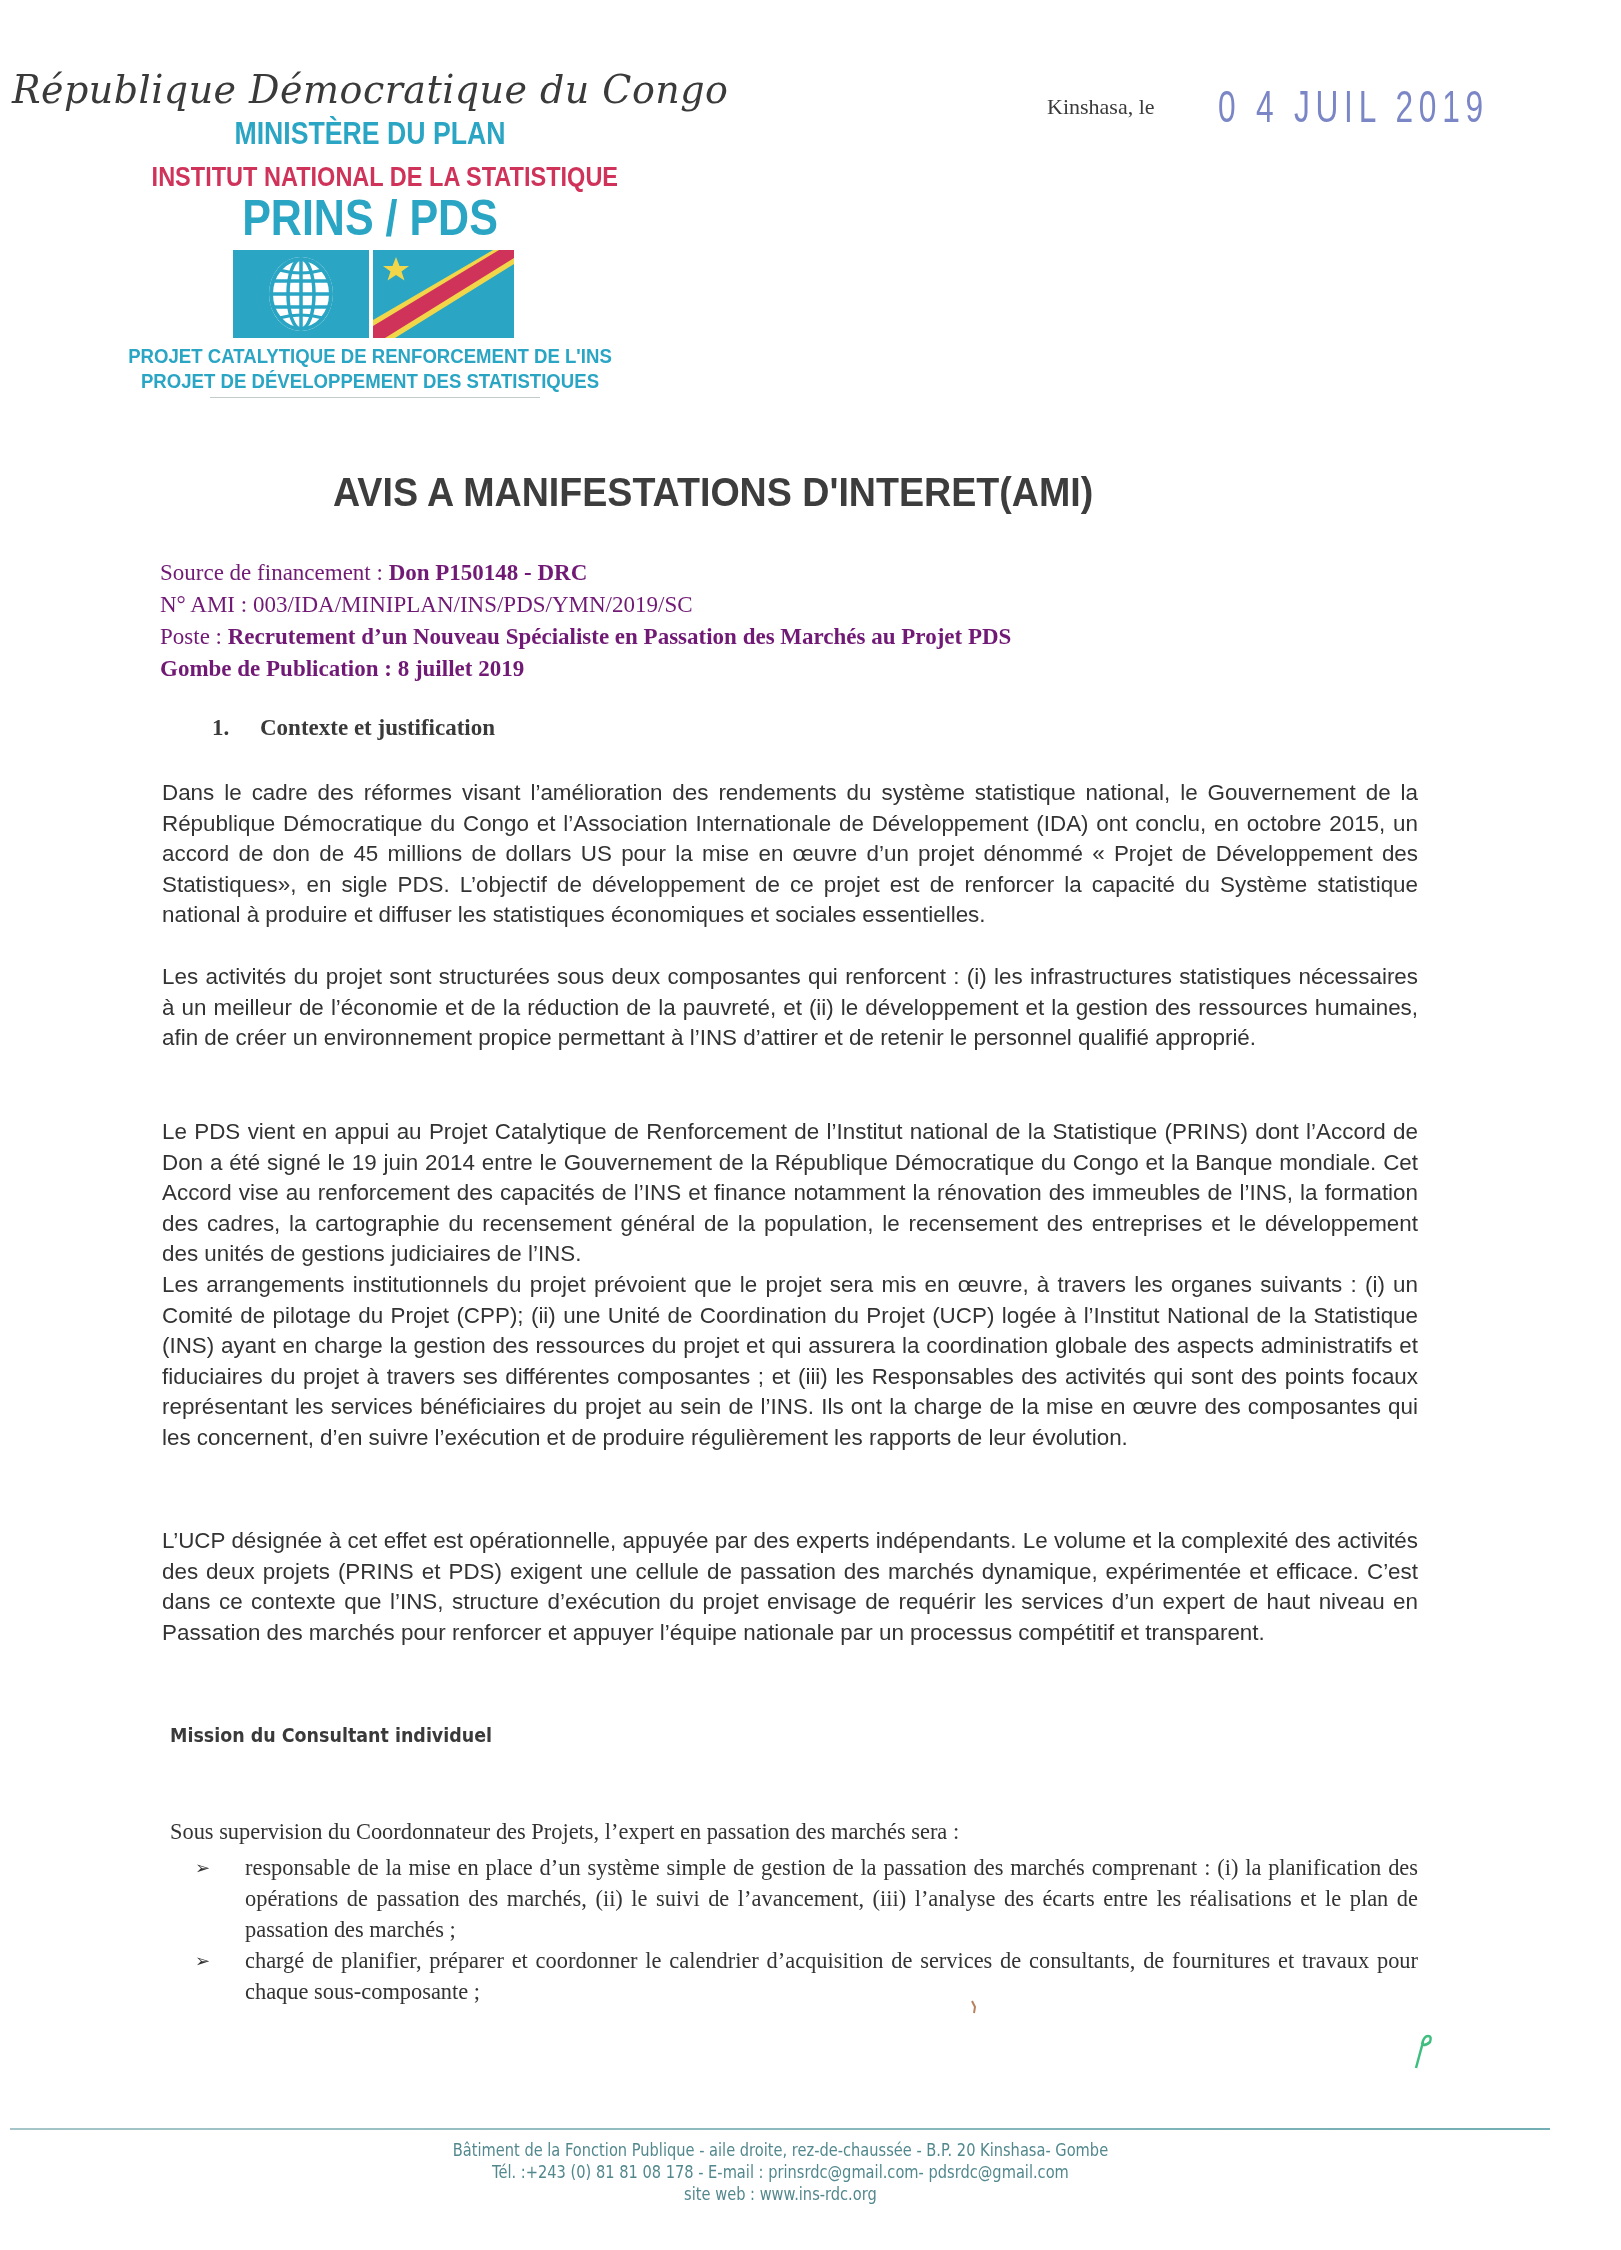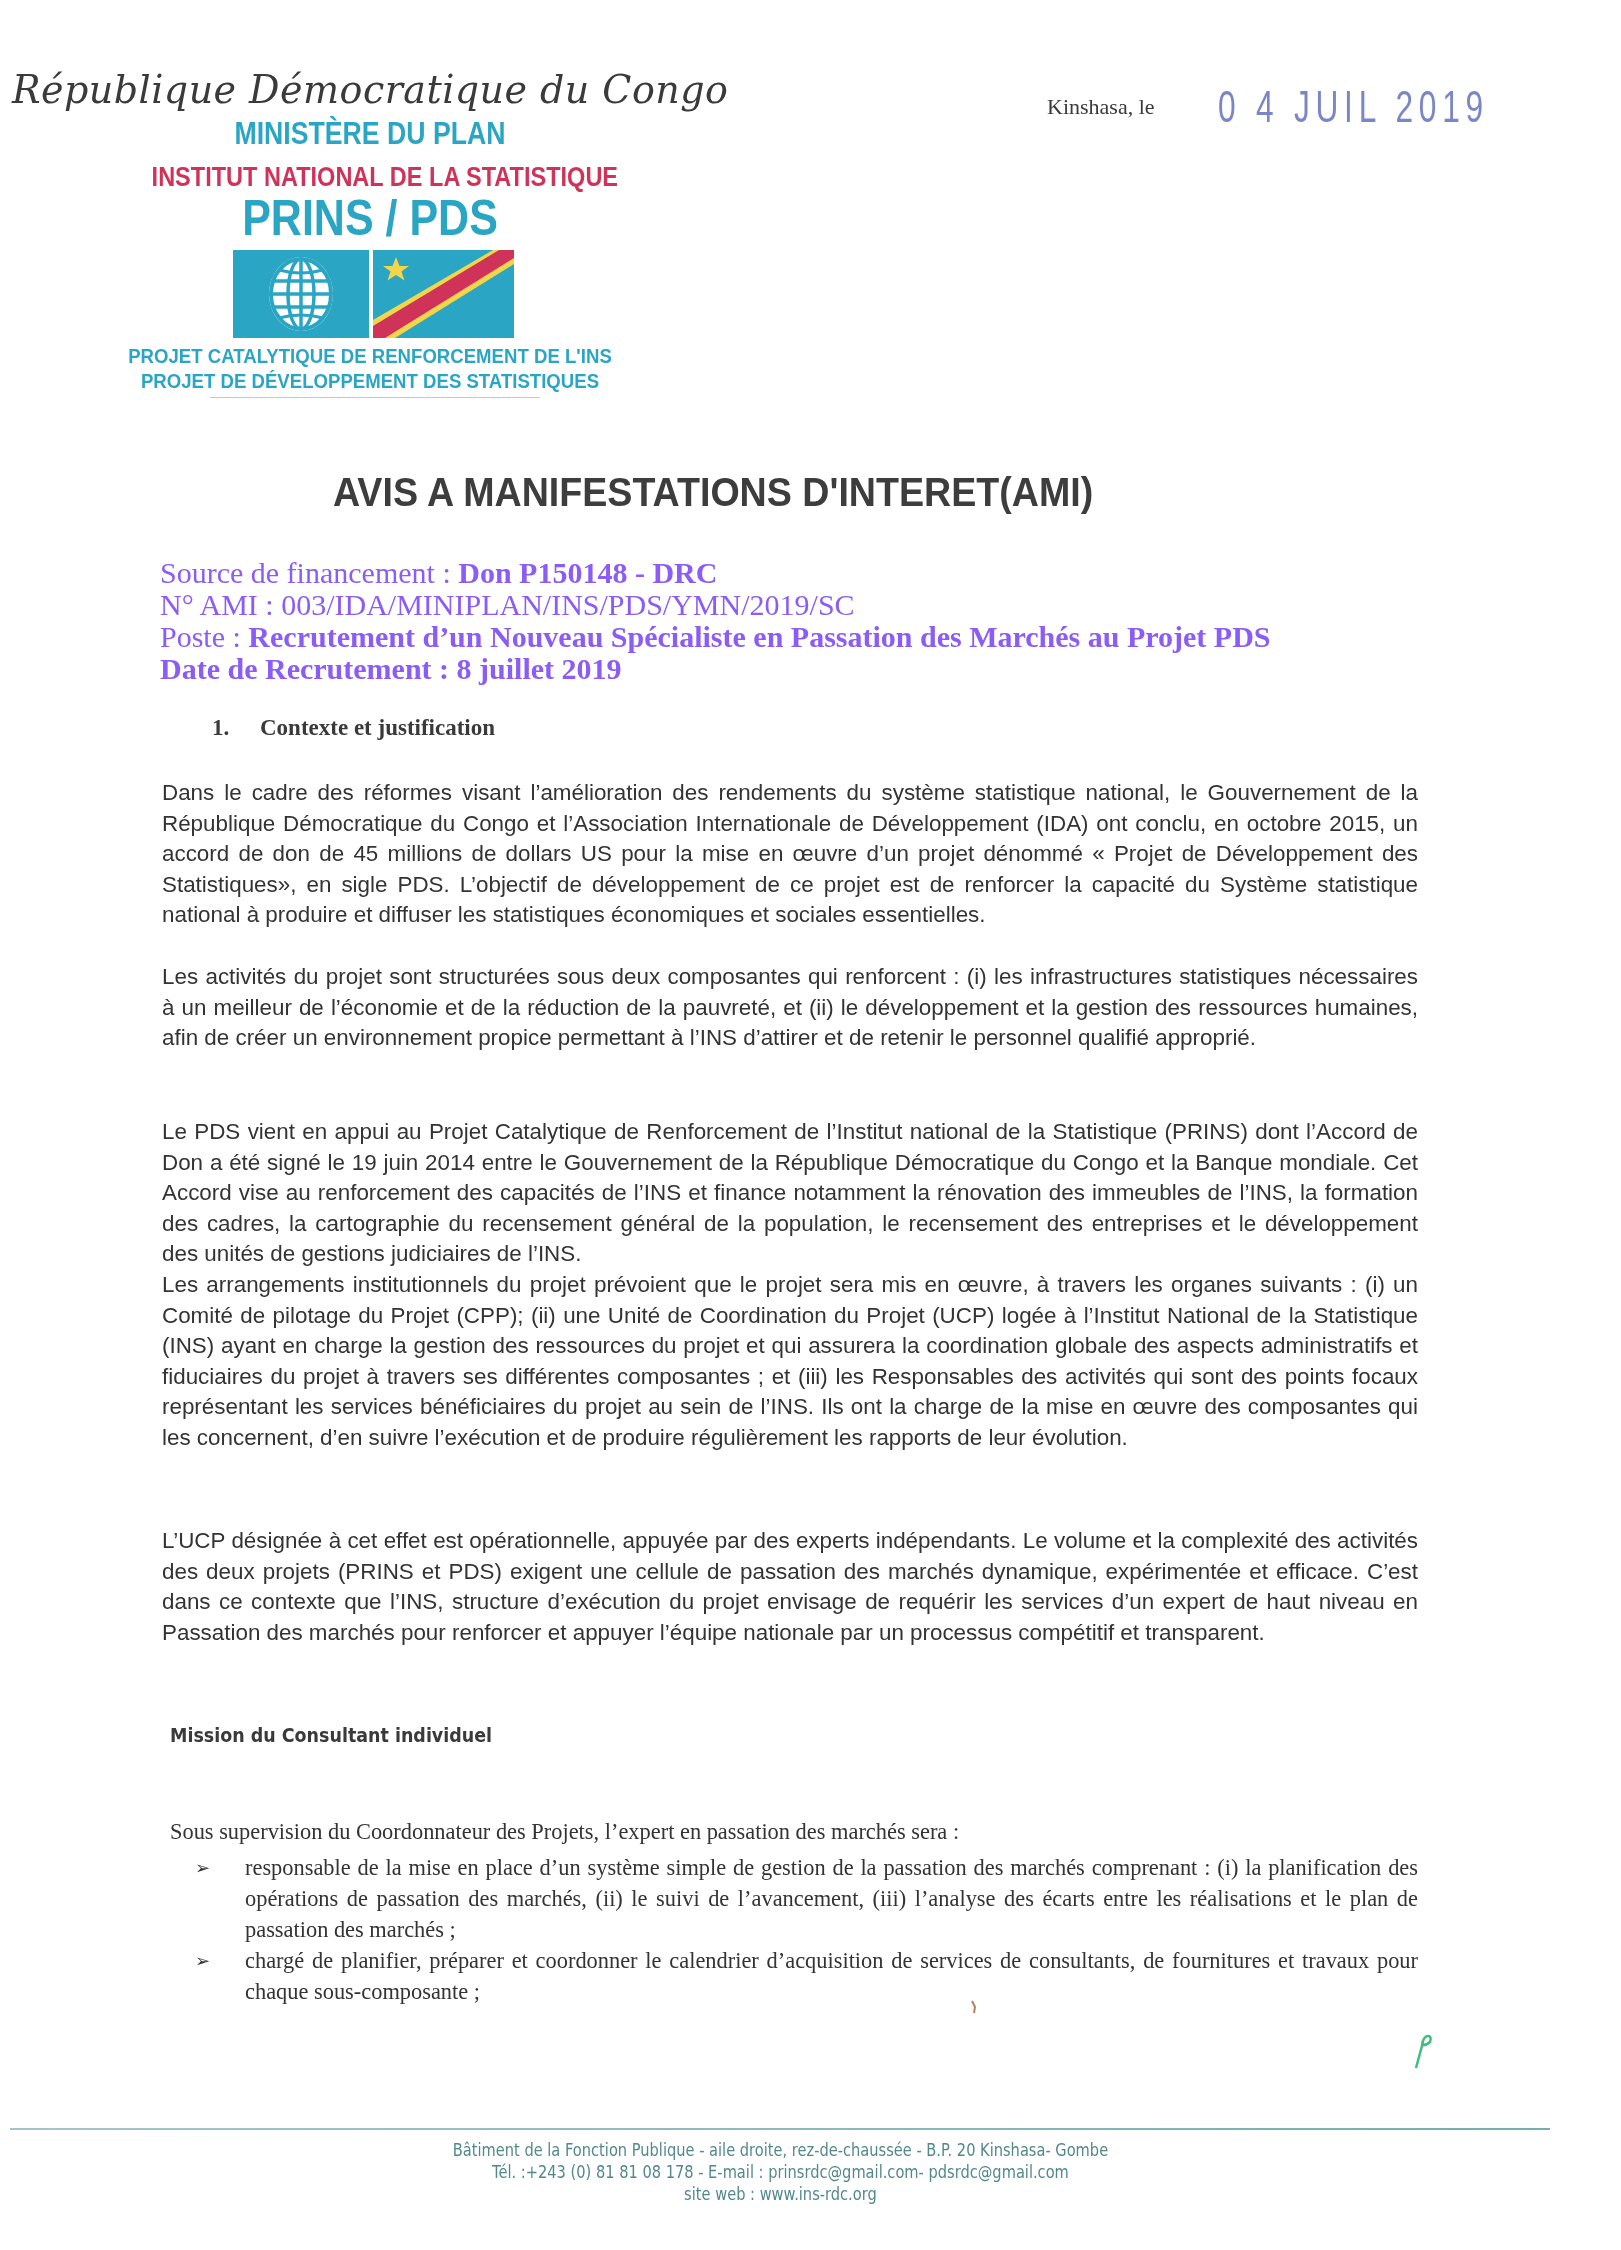--- a/index.html
+++ b/index.html
@@ -17,21 +17,21 @@
   .sub-rule { left: 210px; top: 397px; width: 330px; height: 1px; background: #9aa; opacity: 0.6; }
 
   
   .place { left: 1047px; top: 94px; font-family: Liberation Serif, serif; font-size: 22px; color: #3a3a3a; white-space: nowrap; }
   .stamp { left: 1218px; top: 82px; font-family: "Liberation Sans", sans-serif; font-size: 44px; color: #7b86c6; letter-spacing: 8px; white-space: nowrap; transform: scaleX(0.72); transform-origin: left; }
 
   
   .title { left: 333px; top: 470px; font-family: "Liberation Sans", sans-serif; font-weight: bold; font-size: 40px; color: #3d3d3d; white-space: nowrap; transform: scaleX(0.94); transform-origin: left; }
 
   
-  .meta { left: 160px; top: 557px; font-family: "Liberation Serif", serif; font-size: 30px; color: #8b5cf6; line-height: 32px; white-space: nowrap; }
+  .meta { left: 160px; top: 557px; font-family: "Liberation Serif", serif; font-size: 23px; color: #701a75; line-height: 32px; white-space: nowrap; }
   .meta b { font-weight: bold; }
 
   
   .sec-num { left: 212px; top: 715px; font-family: "Liberation Serif", serif; font-weight: bold; font-size: 23px; color: #3a3a3a; }
   .sec-title { left: 260px; top: 715px; font-family: "Liberation Serif", serif; font-weight: bold; font-size: 23px; color: #3a3a3a; white-space: nowrap; text-align: center; }
 
   
   .para { left: 162px; width: 1256px; font-family: Liberation Sans, sans-serif; font-size: 22.4px; color: #333; line-height: 30.6px; text-align: justify; }
   .p1 { top: 778px; }
   .p2 { top: 962px; }
@@ -92,21 +92,21 @@
 
 <div class="abs place">Kinshasa, le</div>
 <div class="abs stamp">0 4 JUIL 2019</div>
 
 <div class="abs title">AVIS A MANIFESTATIONS D'INTERET(AMI)</div>
 
 <div class="abs meta">
   <div><span>Source de financement : </span><b>Don P150148 - DRC</b></div>
   <div><span>N° AMI : </span><span>003/IDA/MINIPLAN/INS/PDS/YMN/2019/SC</span></div>
   <div><span>Poste : </span><b>Recrutement d’un Nouveau Spécialiste en Passation des Marchés au Projet PDS</b></div>
-  <div><b>Date de Recrutement : </b><b>8 juillet 2019</b></div>
+  <div><b>Gombe de Publication : </b><b>8 juillet 2019</b></div>
 </div>
 
 <div class="abs sec-num">1.</div>
 <div class="abs sec-title">Contexte et justification</div>
 
 <p class="abs para p1" style="margin:0">Dans le cadre des réformes visant l’amélioration des rendements du système statistique national, le Gouvernement de la République Démocratique du Congo et l’Association Internationale de Développement (IDA) ont conclu, en octobre 2015, un accord de don de 45 millions de dollars US pour la mise en œuvre d’un projet dénommé « Projet de Développement des Statistiques», en sigle PDS. L’objectif de développement de ce projet est de renforcer la capacité du Système statistique national à produire et diffuser les statistiques économiques et sociales essentielles.</p>
 <p class="abs para p2" style="margin:0">Les activités du projet sont structurées sous deux composantes qui renforcent : (i) les infrastructures statistiques nécessaires à un meilleur de l’économie et de la réduction de la pauvreté, et (ii) le développement  et la gestion des ressources humaines, afin de créer un environnement propice permettant à l’INS d’attirer et de retenir le personnel qualifié approprié.</p>
 <p class="abs para p3" style="margin:0">Le PDS vient en appui au Projet Catalytique de Renforcement de l’Institut national de la Statistique (PRINS) dont l’Accord de Don a été signé le 19 juin 2014 entre le Gouvernement de la République Démocratique du Congo et la Banque mondiale. Cet Accord vise au renforcement des capacités de l’INS et finance notamment la rénovation des immeubles de l’INS, la formation des cadres, la cartographie du recensement général de la population, le recensement des entreprises et le développement des unités de gestions judiciaires de l’INS.</p>
 <p class="abs para p4" style="margin:0">Les arrangements institutionnels du projet prévoient que le projet sera mis en œuvre, à travers les organes suivants : (i) un Comité de pilotage du Projet (CPP); (ii) une Unité de Coordination du Projet (UCP) logée à l’Institut National de la Statistique (INS) ayant en charge la gestion des ressources du projet et qui assurera la coordination globale des aspects administratifs et fiduciaires du projet à travers ses différentes composantes ; et (iii) les Responsables des activités qui sont des points focaux  représentant les services bénéficiaires du projet au sein de l’INS. Ils ont la charge de la mise en œuvre des composantes qui les concernent, d’en suivre l’exécution et de produire régulièrement les rapports de leur évolution.</p>
 <p class="abs para p5" style="margin:0">L’UCP désignée à cet effet est opérationnelle, appuyée par des experts indépendants. Le volume et la complexité des activités des deux projets (PRINS et PDS) exigent une cellule de passation des marchés dynamique, expérimentée et efficace. C’est dans ce contexte que l’INS, structure d’exécution du projet envisage de requérir les services d’un expert de haut niveau en Passation des marchés pour renforcer et appuyer l’équipe nationale par un processus compétitif et transparent.</p>

